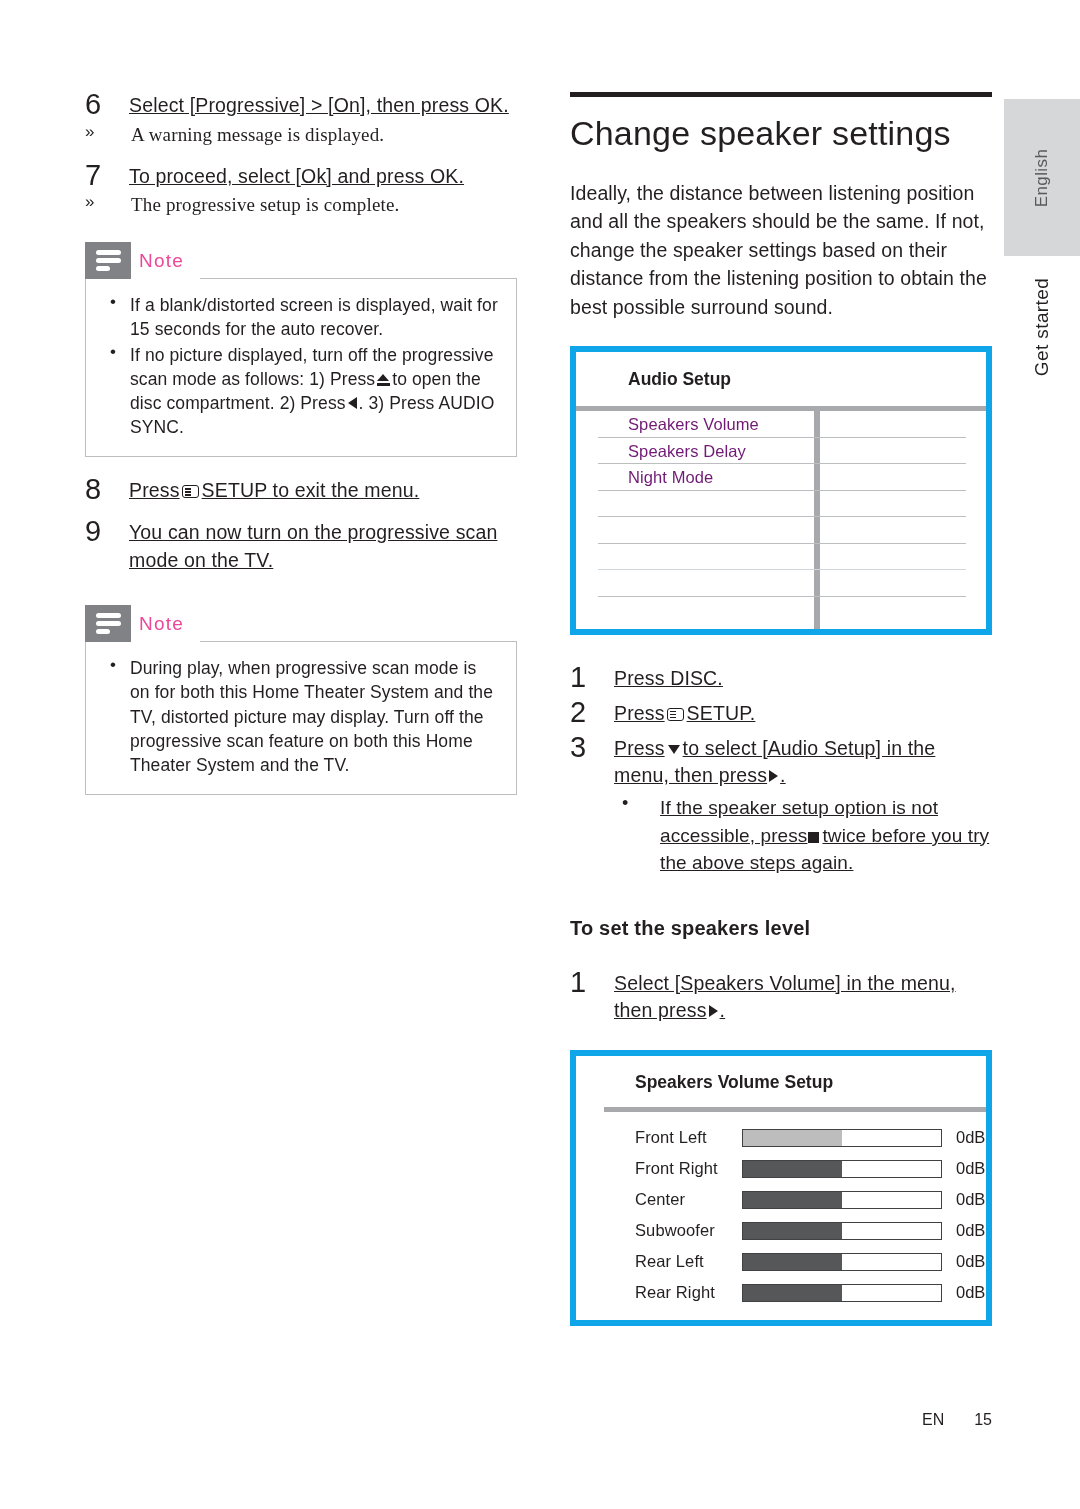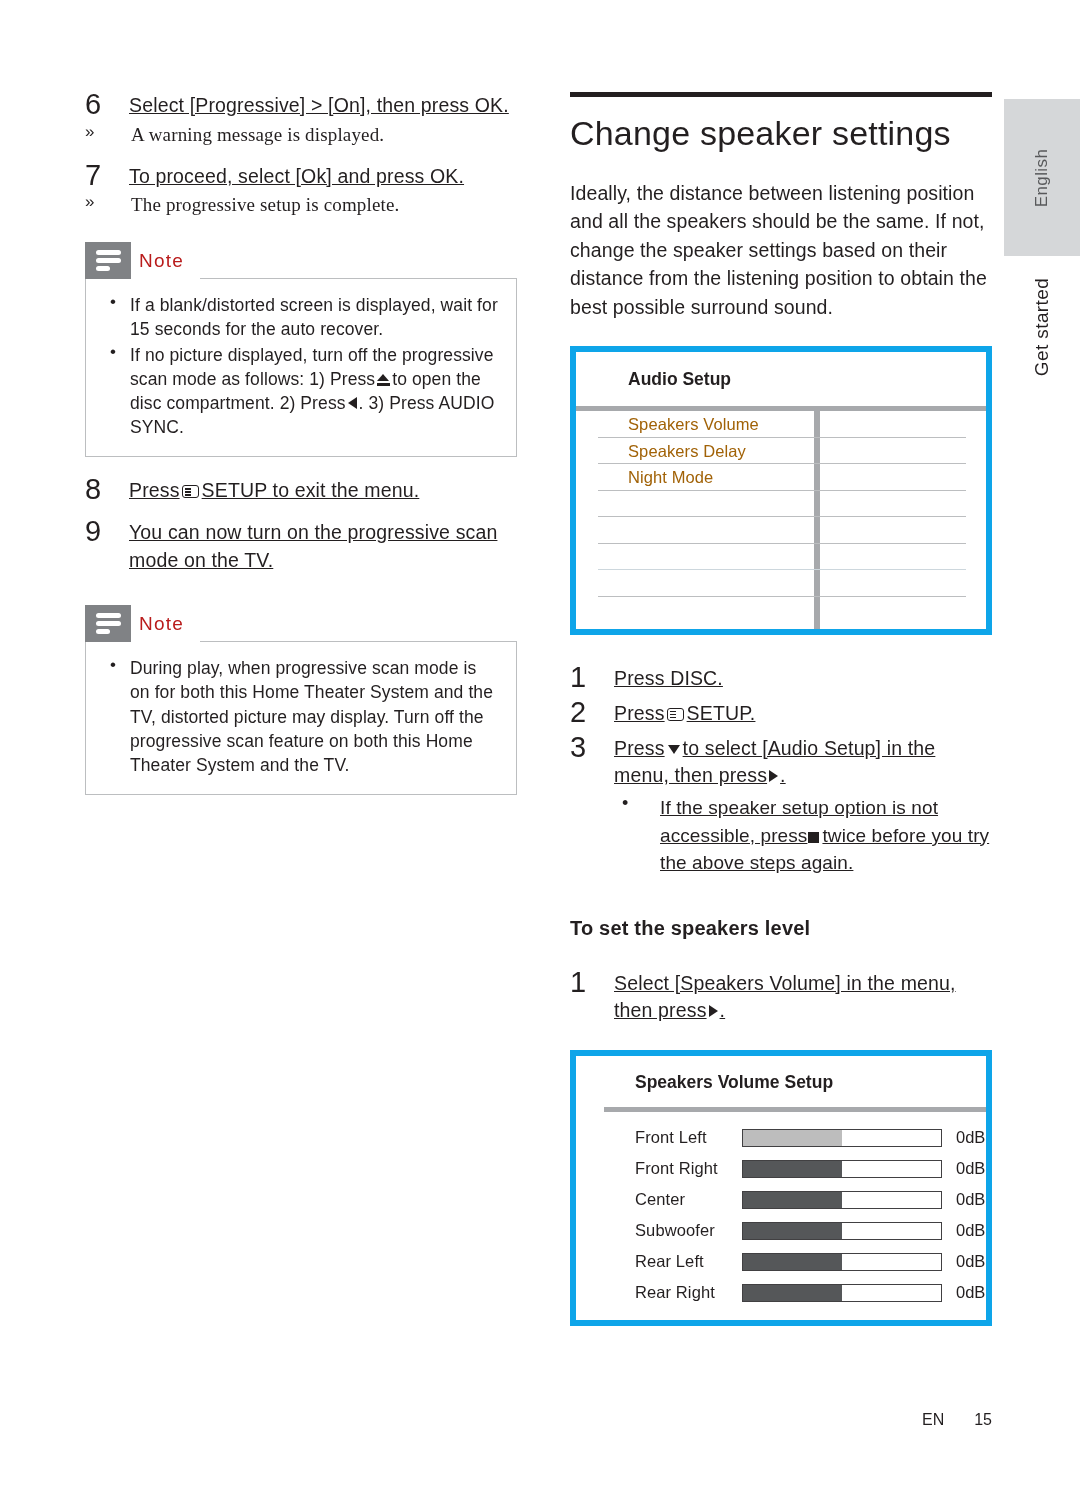--- a/index.html
+++ b/index.html
@@ -70,21 +70,21 @@
   .note-icon {
     width:46px; height:37px;
     display:flex; flex-direction:column; justify-content:center;
     align-items:flex-start; padding-left:11px; gap:3px;
   }
   .note-icon i { display:block; height:5px; border-radius:2.5px; background:#ffffff; }
   .note-icon i.l1 { width:25px; }
   .note-icon i.l2 { width:25px; }
   .note-icon i.l3 { width:14px; }
   .note-title {
-    font-size:19px; color:#b91c1c; letter-spacing:1.2px;
+    font-size:19px; color:#ec4899; letter-spacing:1.2px;
     padding:0 16px 0 8px; background:#ffffff; height:37px;
     display:flex; align-items:center;
   }
   .note-body {
     border:1px solid #bcbec0;
     border-top:1px solid #bcbec0;
     padding:14px 18px 16px 18px;
     margin-top:-1px;
   }
   .note-li { position:relative; padding-left:26px; margin-bottom:1px; }
@@ -115,21 +115,21 @@
   .screen-grid .vdiv {
     position:absolute; top:0; bottom:0; left:238px;
     width:6px; background:#a7a9ac;
   }
   .grow {
     position:relative; height:26.5px;
     display:flex; align-items:center;
   }
   .grow .lbl {
     width:238px; padding-left:52px;
-    font-size:16.5px; color:#a16207; letter-spacing:.1px;
+    font-size:16.5px; color:#701a75; letter-spacing:.1px;
   }
   .grow::after {
     content:""; position:absolute; left:22px; right:20px; bottom:0;
     height:1px; background:#bcbec0;
   }
   .grow.dotted::after { background:#cdd7dd; }
   .grow.last::after { background:transparent; }
 
   
   .vol-title {

